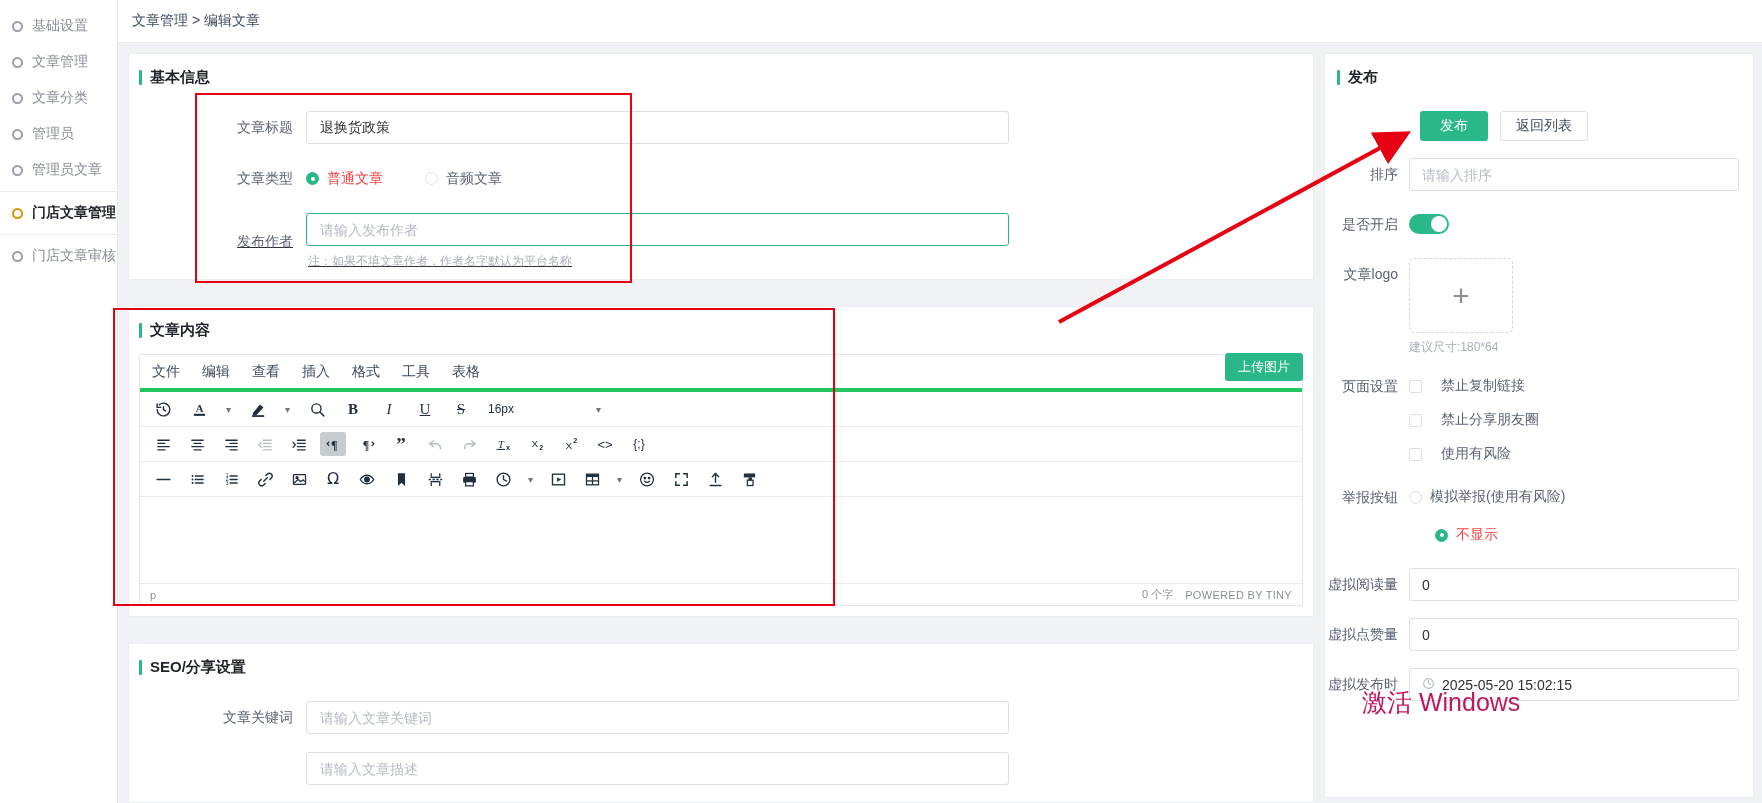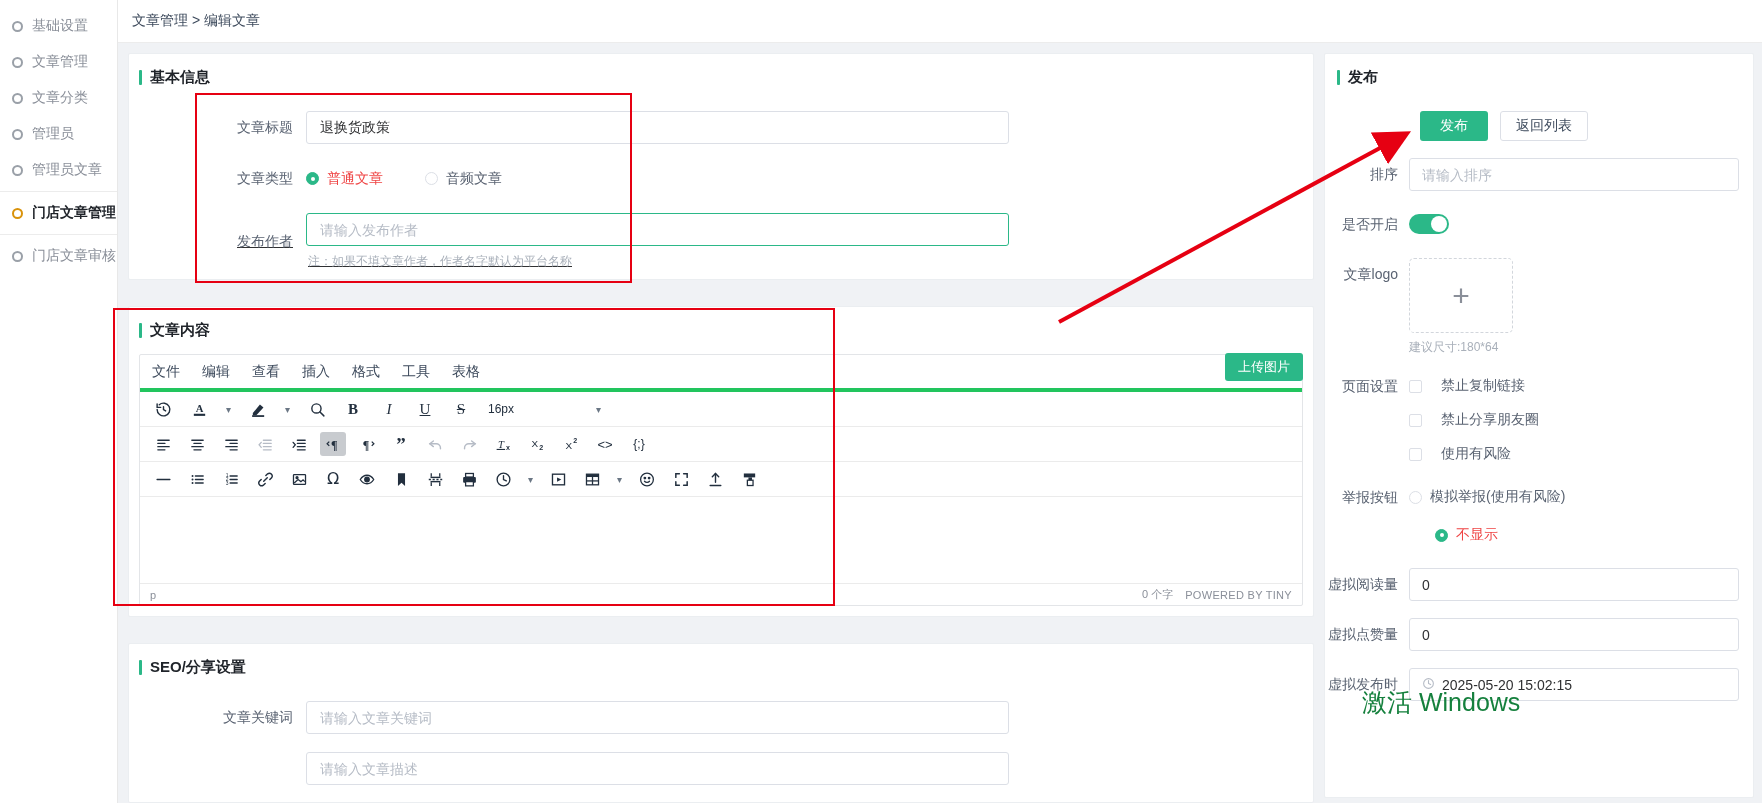--- a/index.html
+++ b/index.html
@@ -286,21 +286,21 @@
     z-index: 20;
   }
   #anno-basic { left: 195px; top: 93px; width: 437px; height: 190px; }
   #anno-editor { left: 113px; top: 308px; width: 722px; height: 298px; }
   #arrow-svg { position: absolute; left: 0; top: 0; width: 1762px; height: 803px; pointer-events: none; z-index: 21; }
 
   .watermark {
     position: absolute;
     left: 1362px; top: 686px;
     font-size: 25px;
-    color: #15803d;
+    color: #be185d;
     z-index: 15;
     pointer-events: none;
     font-family: "Liberation Sans", sans-serif;
   }
 </style>
 </head>
 <body>
 
 <div id="app">
 

